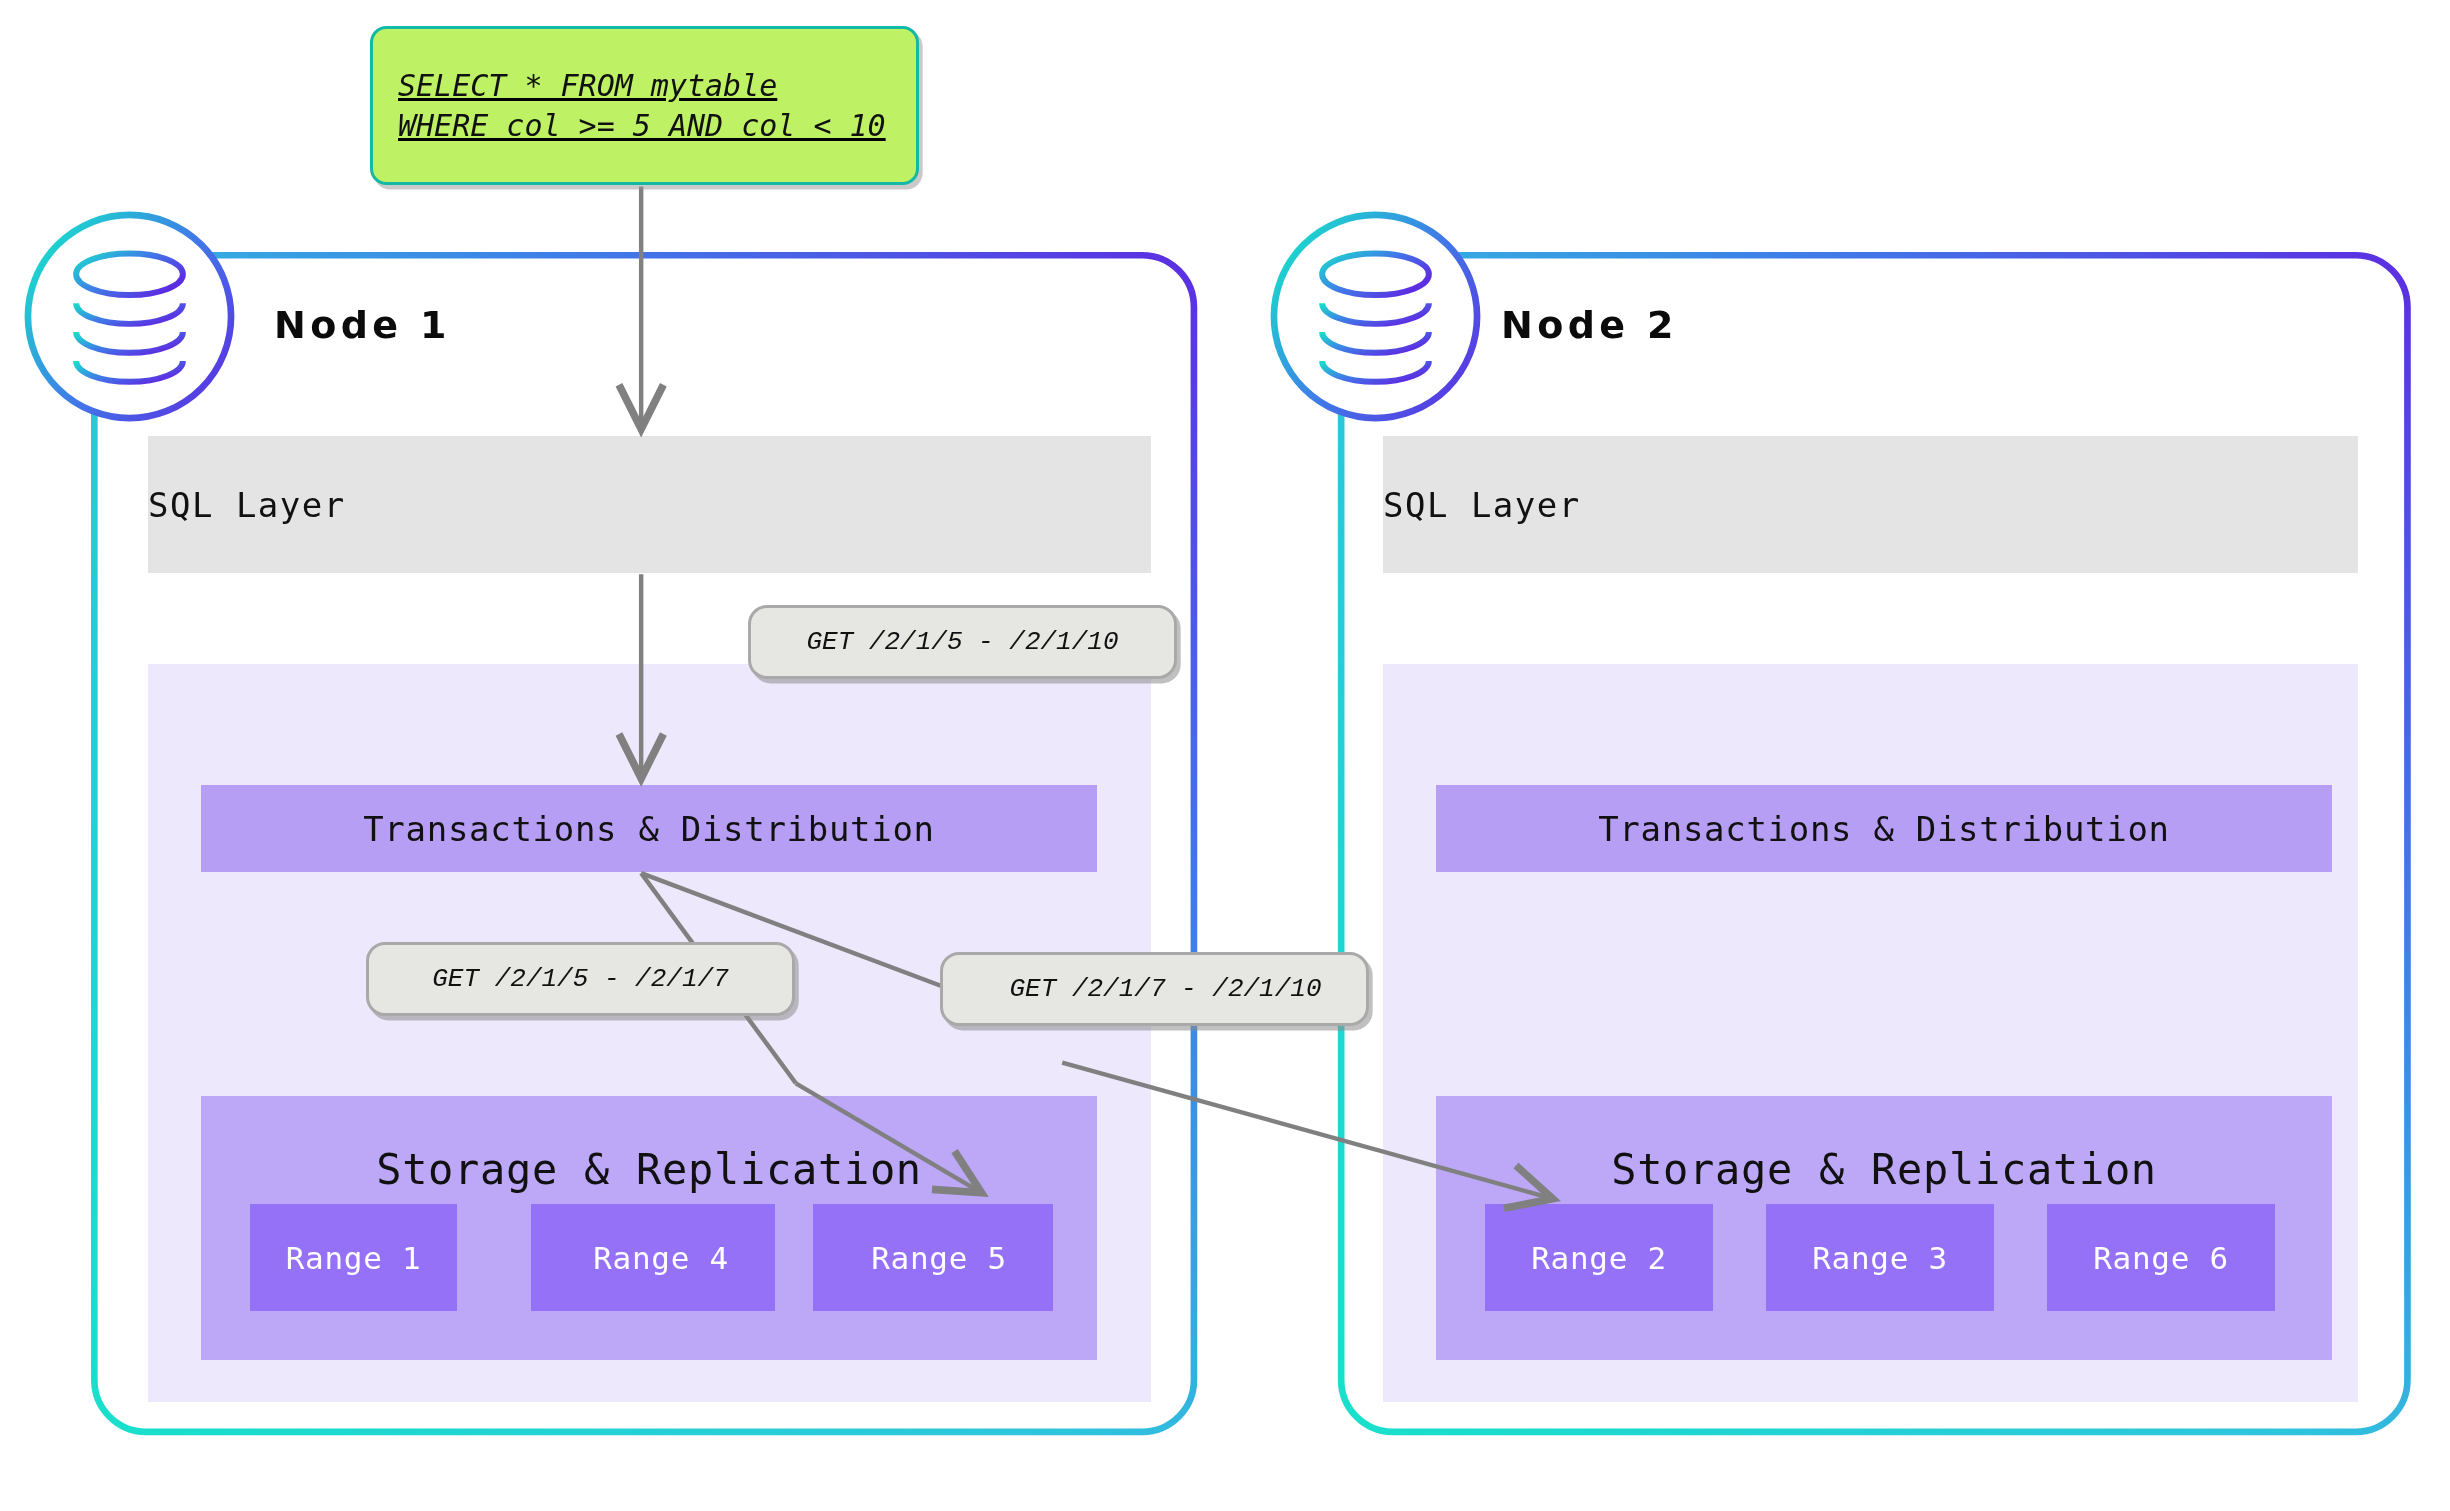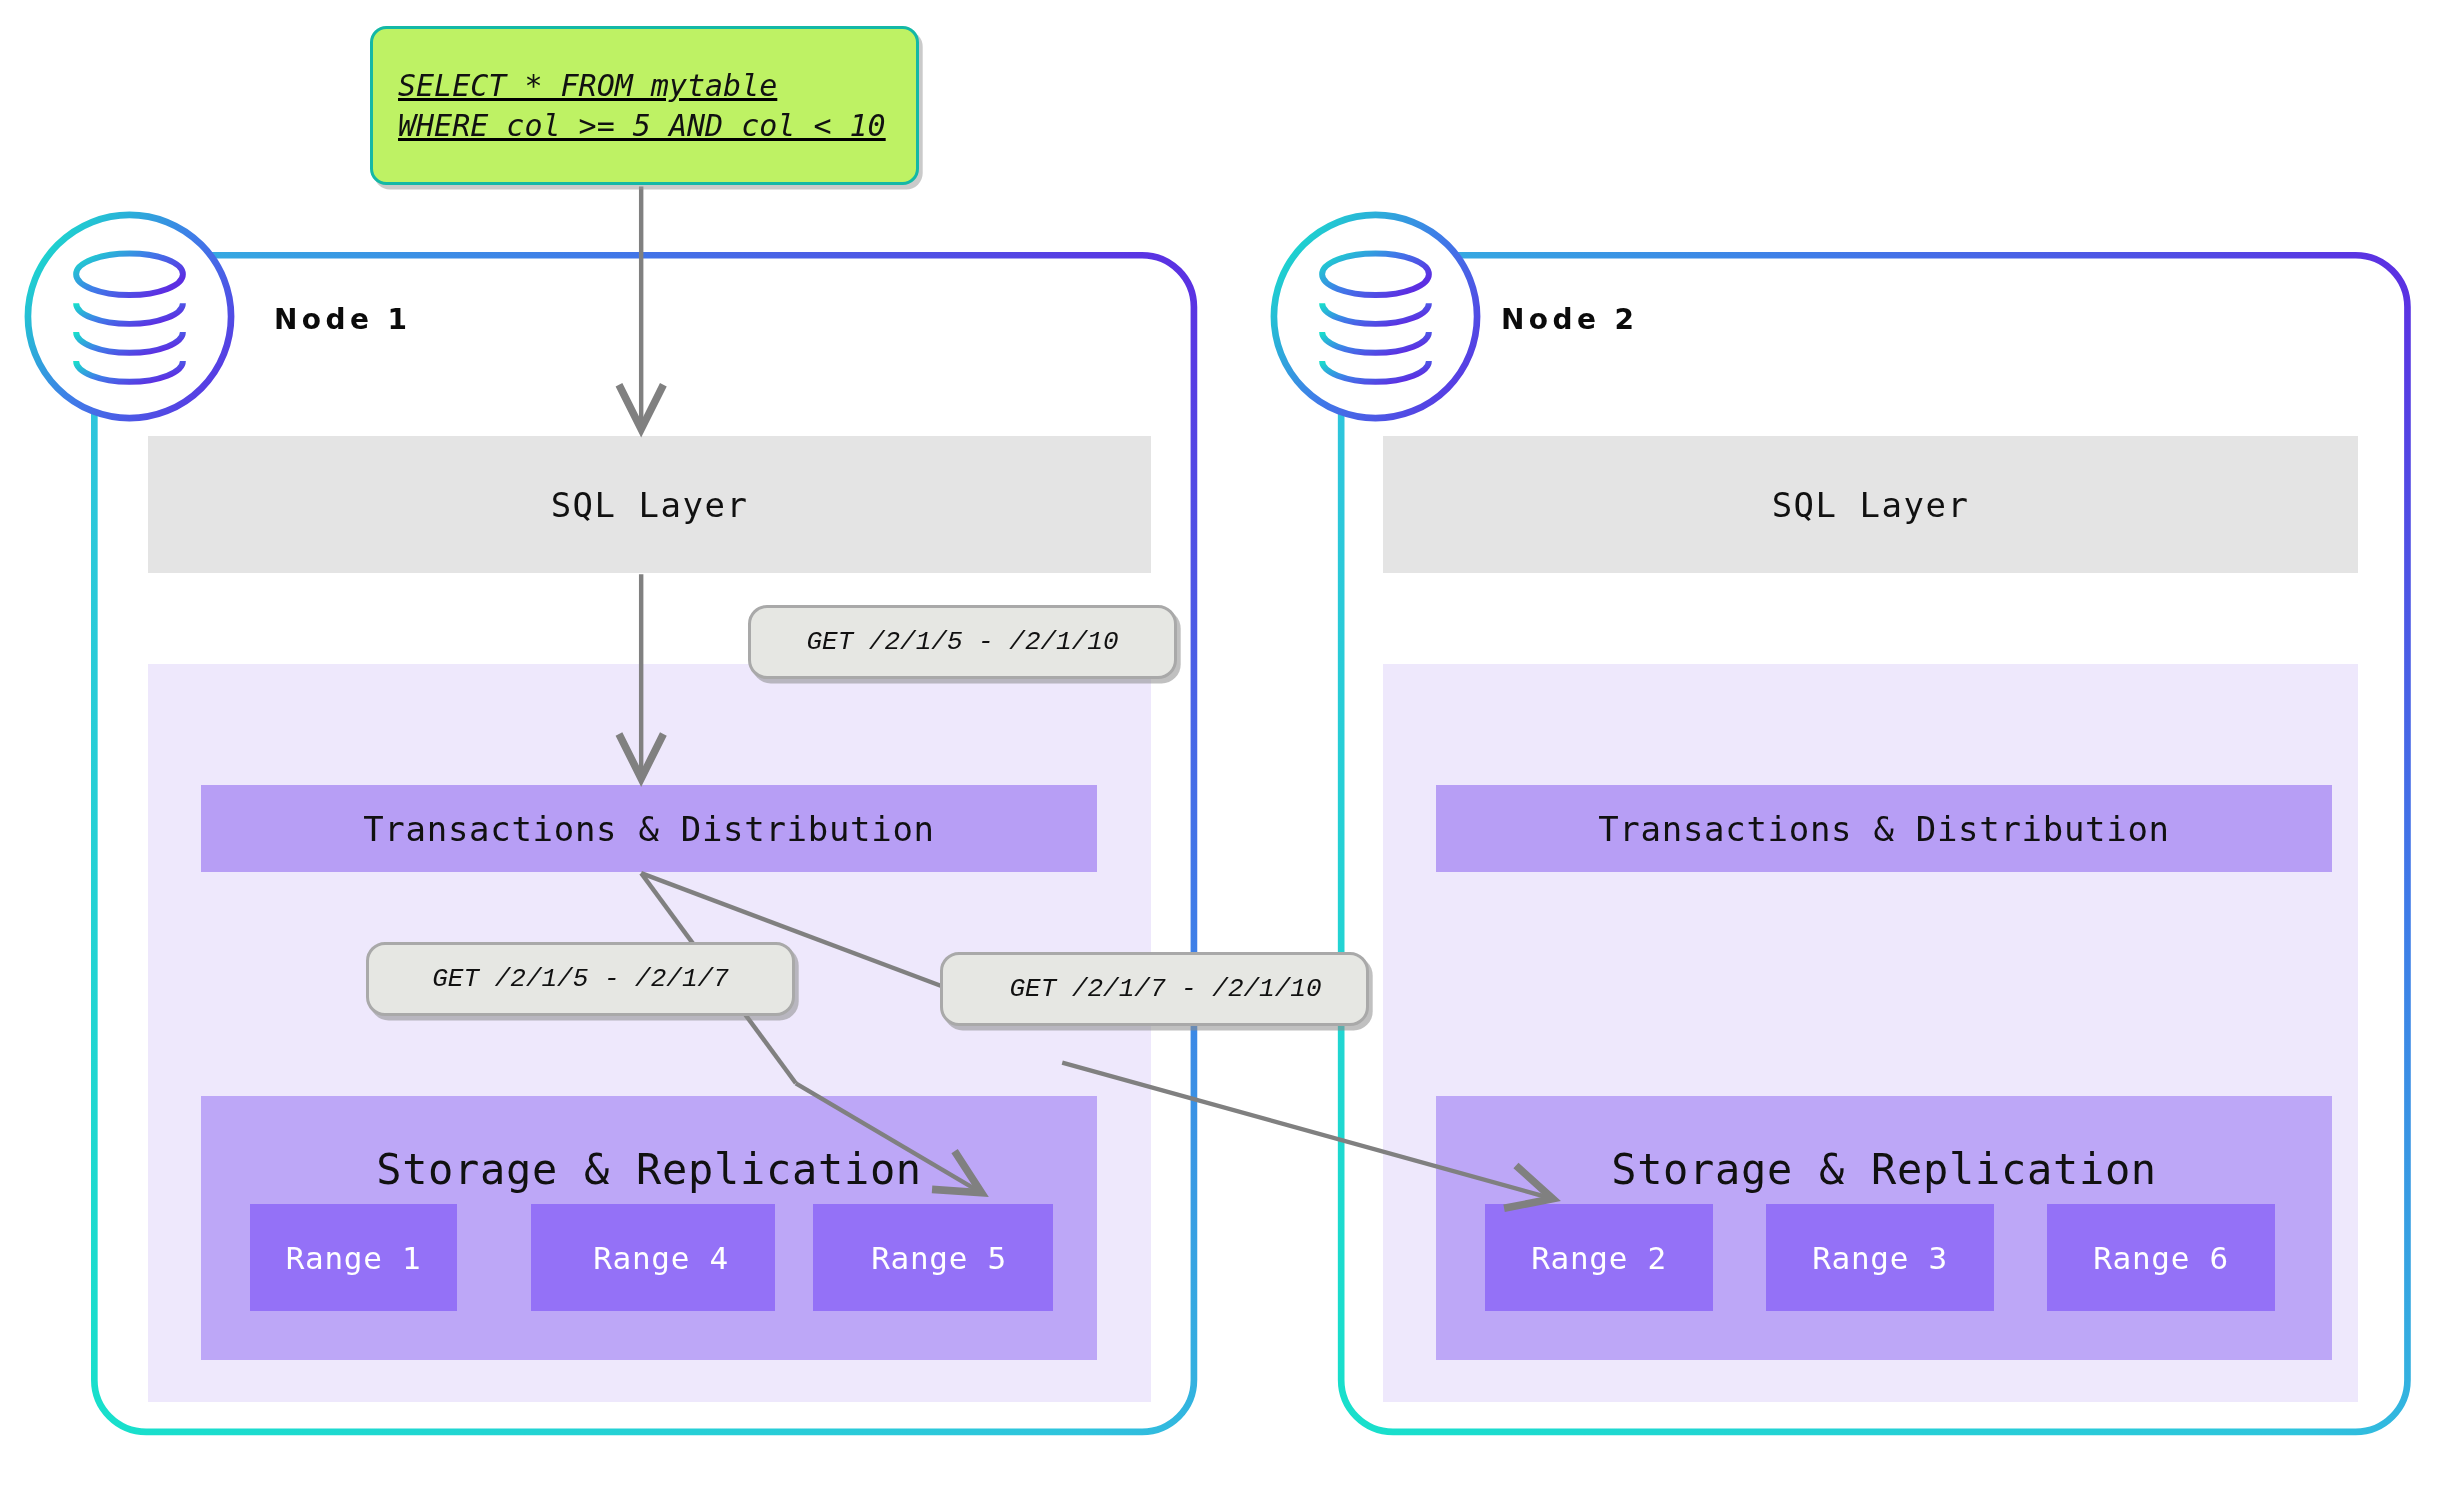--- a/index.html
+++ b/index.html
@@ -32,21 +32,20 @@
   }
   #svg-borders { z-index: 2; }
   #svg-arrows  { z-index: 40; }
 
   
   .sql-layer {
     position: absolute;
     background: #e4e4e4;
     display: flex;
     align-items: center;
-    justify-content: center;
     z-index: 10;
   }
   .sql-layer-text {
     font-family: "DejaVu Sans Mono", monospace;
     font-size: 34px;
     color: #111111;
     letter-spacing: 1.5px;
   }
 
   .kv-layer {
@@ -105,21 +104,21 @@
     font-size: 31px;
     color: #ffffff;
     letter-spacing: 0.7px;
   }
 
   
   .node-title {
     position: absolute;
     font-family: "DejaVu Sans", sans-serif;
     font-weight: bold;
-    font-size: 28px;
+    font-size: 38px;
     color: #0b0b0b;
     letter-spacing: 4.4px;
     z-index: 30;
     white-space: nowrap;
   }
 
   
   .db-icon {
     position: absolute;
     z-index: 30;

